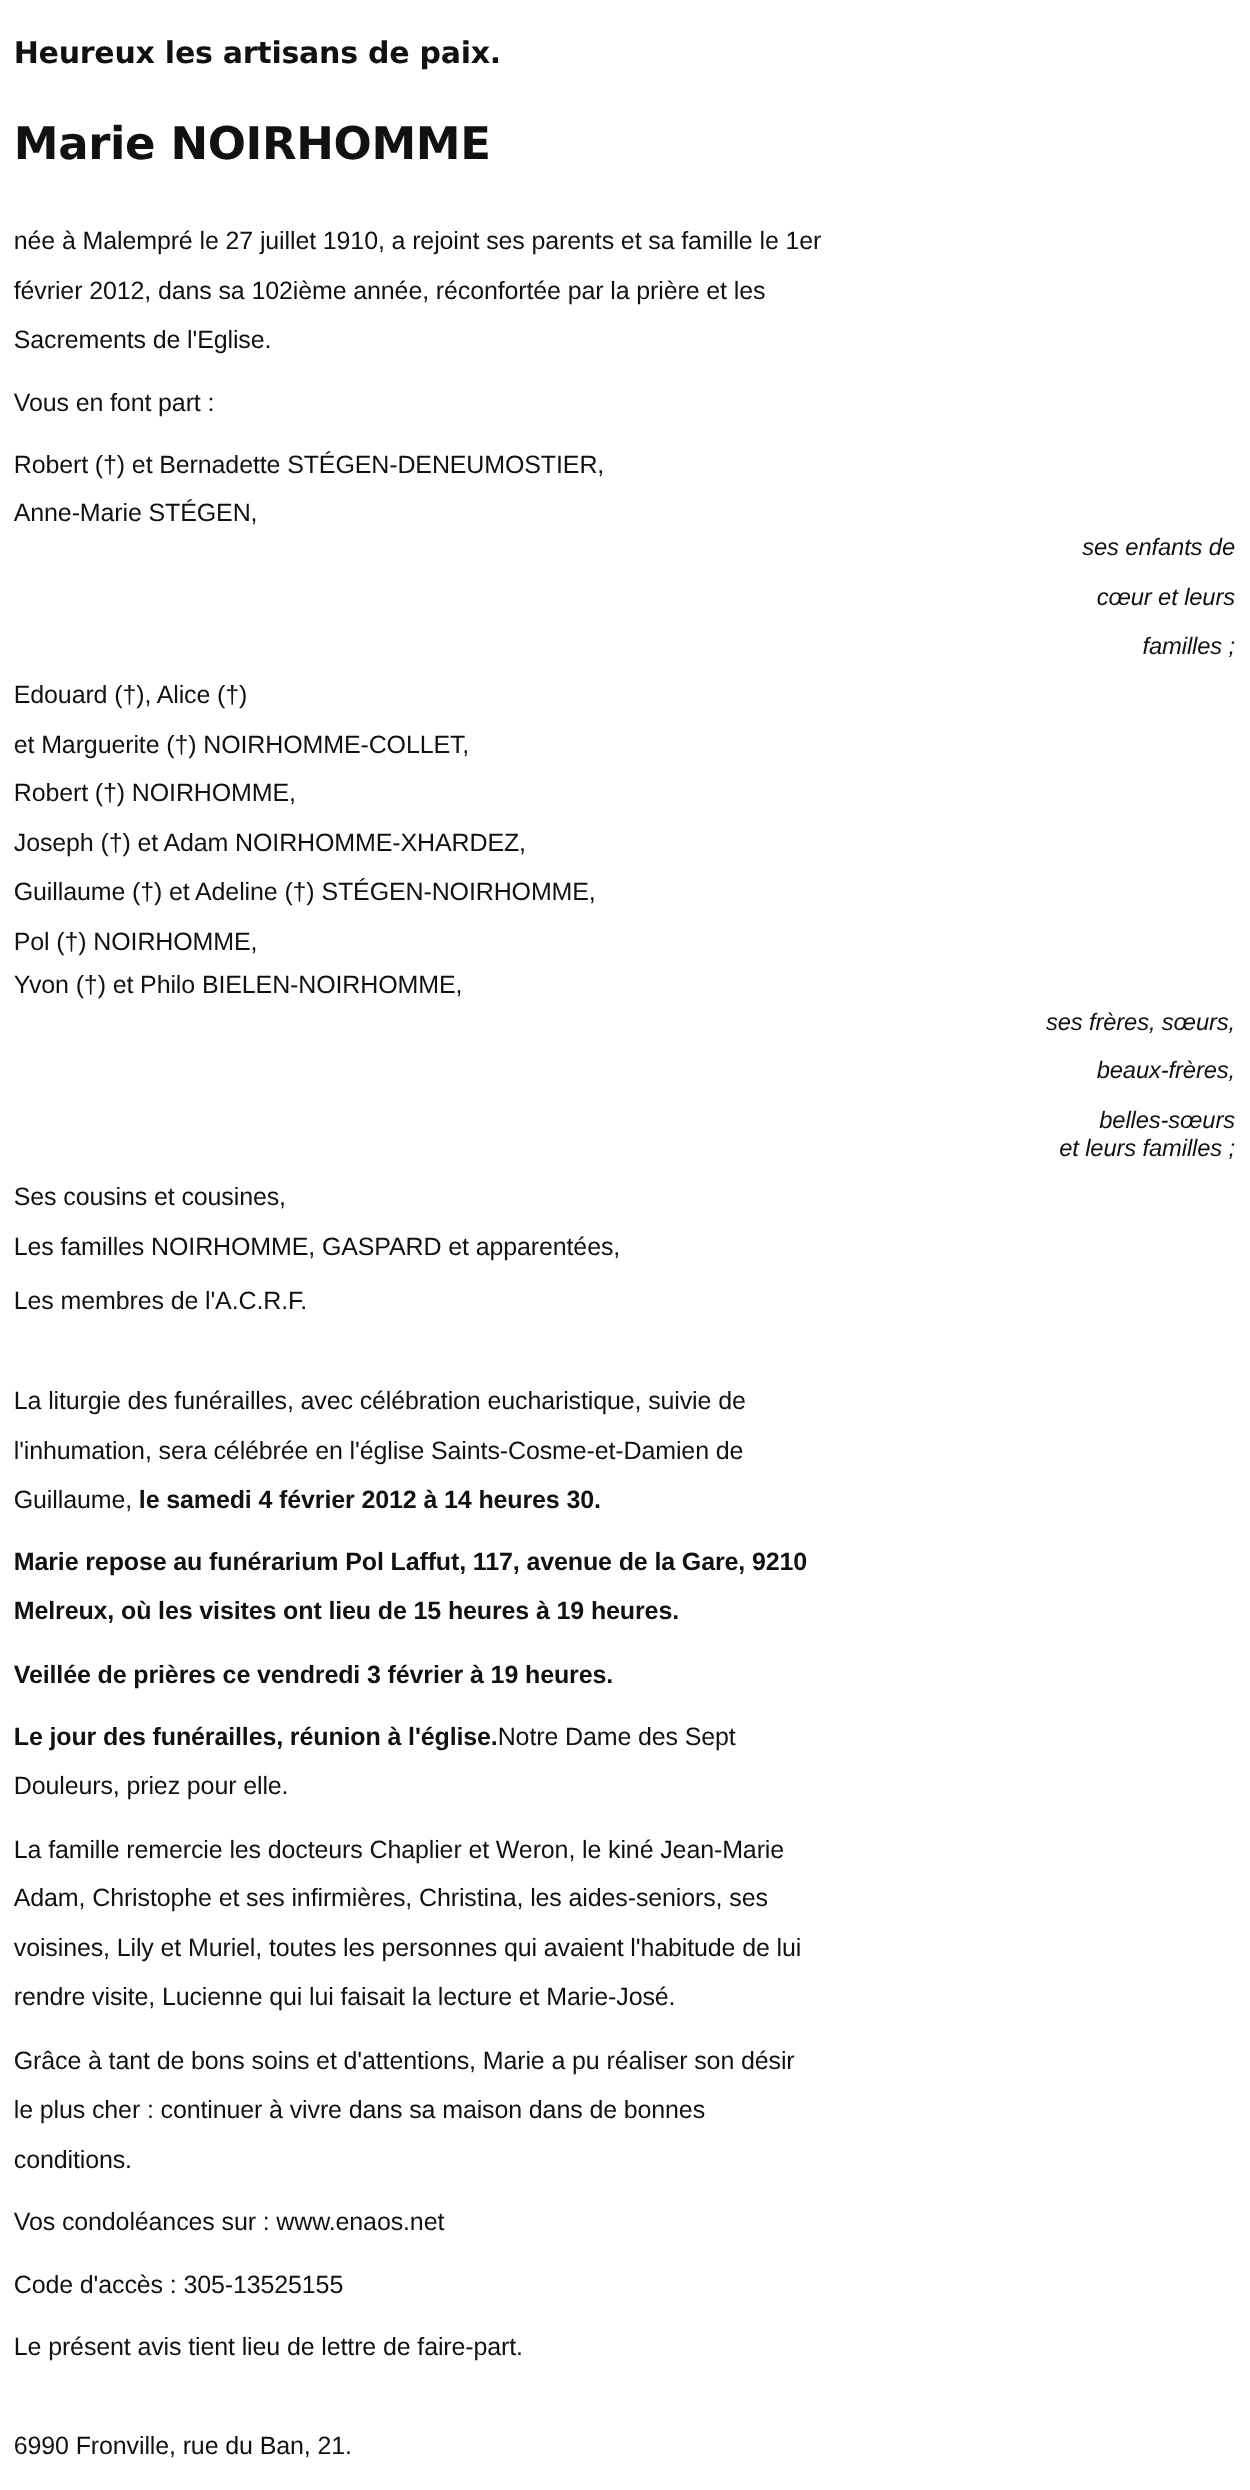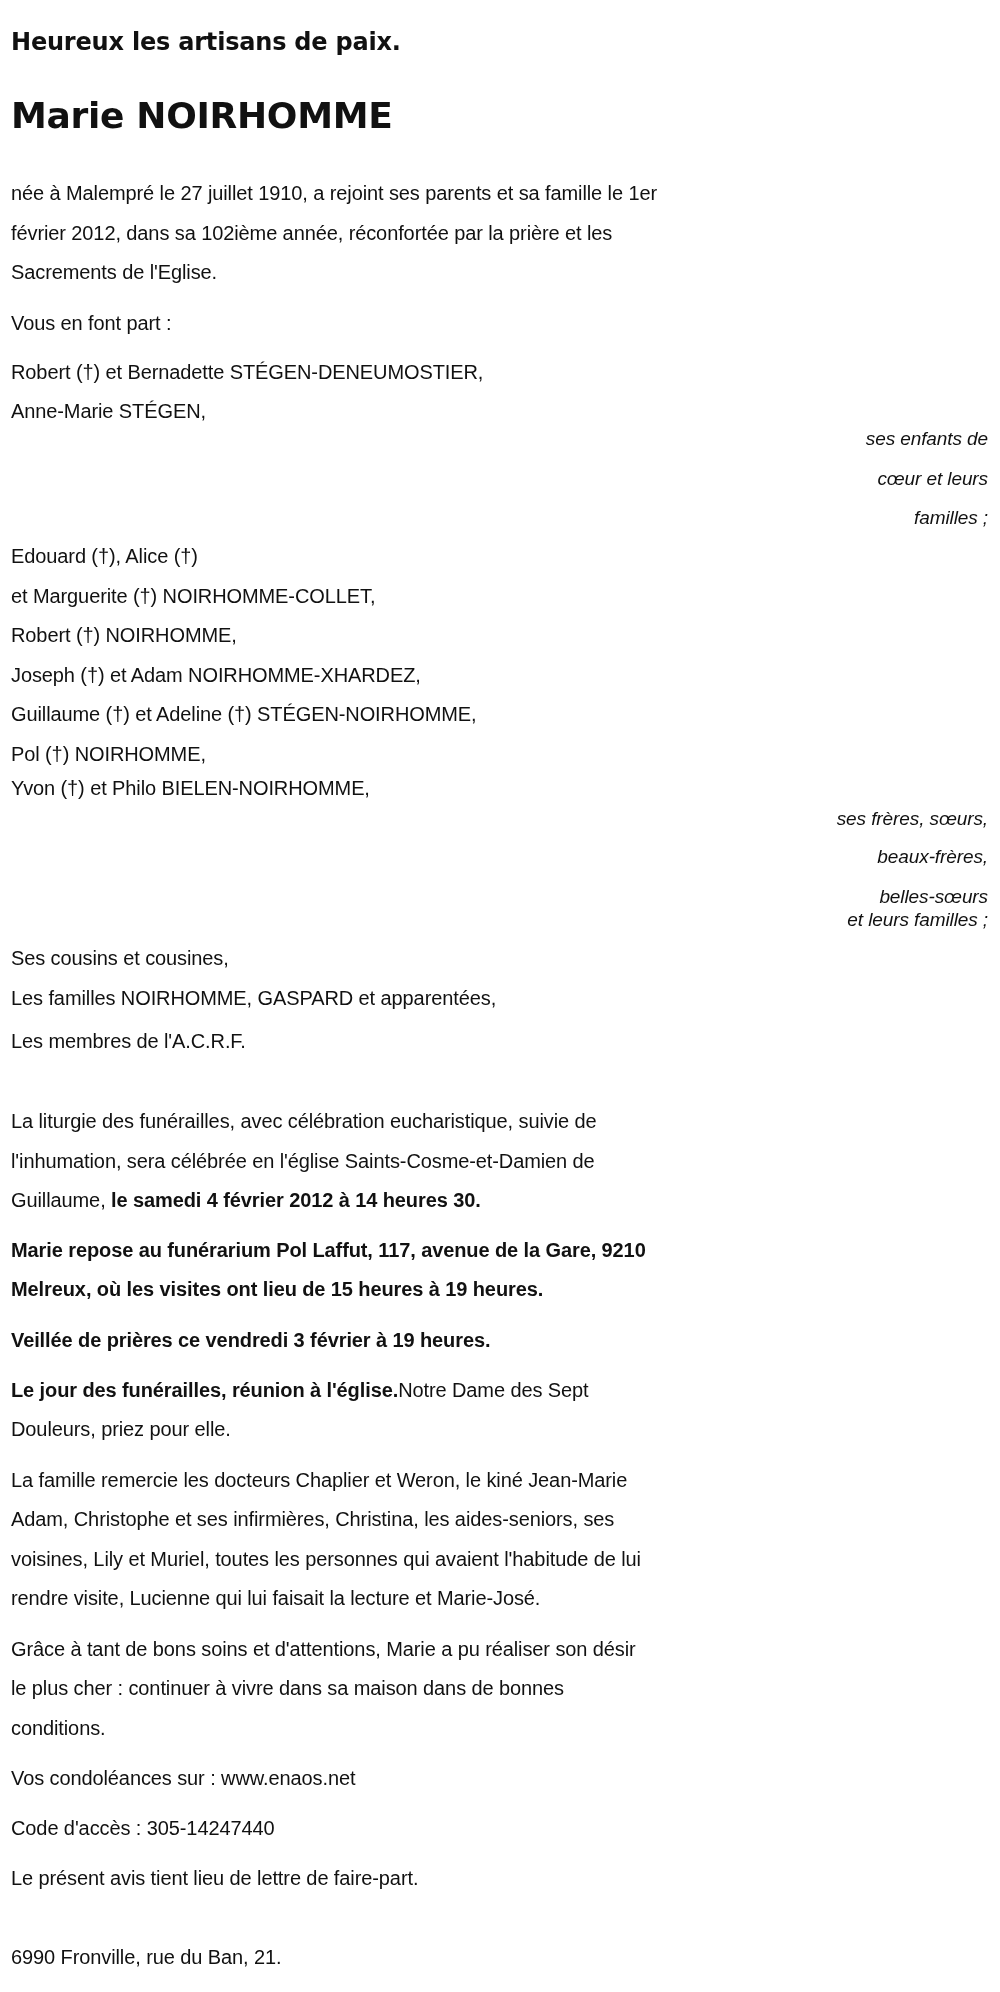--- a/index.html
+++ b/index.html
@@ -62,17 +62,17 @@
   <div class="ln" style="top:1465px">La famille remercie les docteurs Chaplier et Weron, le kiné Jean-Marie</div>
   <div class="ln" style="top:1504px">Adam, Christophe et ses infirmières, Christina, les aides-seniors, ses</div>
   <div class="ln" style="top:1544px">voisines, Lily et Muriel, toutes les personnes qui avaient l'habitude de lui</div>
   <div class="ln" style="top:1583px">rendre visite, Lucienne qui lui faisait la lecture et Marie-José.</div>
 
   <div class="ln" style="top:1634px">Grâce à tant de bons soins et d'attentions, Marie a pu réaliser son désir</div>
   <div class="ln" style="top:1673px">le plus cher : continuer à vivre dans sa maison dans de bonnes</div>
   <div class="ln" style="top:1713px">conditions.</div>
 
   <div class="ln" style="top:1763px">Vos condoléances sur : www.enaos.net</div>
-  <div class="ln" style="top:1813px">Code d'accès : 305-14247440</div>
+  <div class="ln" style="top:1813px">Code d'accès : 305-13525155</div>
   <div class="ln" style="top:1863px">Le présent avis tient lieu de lettre de faire-part.</div>
 
   <div class="ln" style="top:1942px">6990 Fronville, rue du Ban, 21.</div>
 </div>
 
 </body></html>

